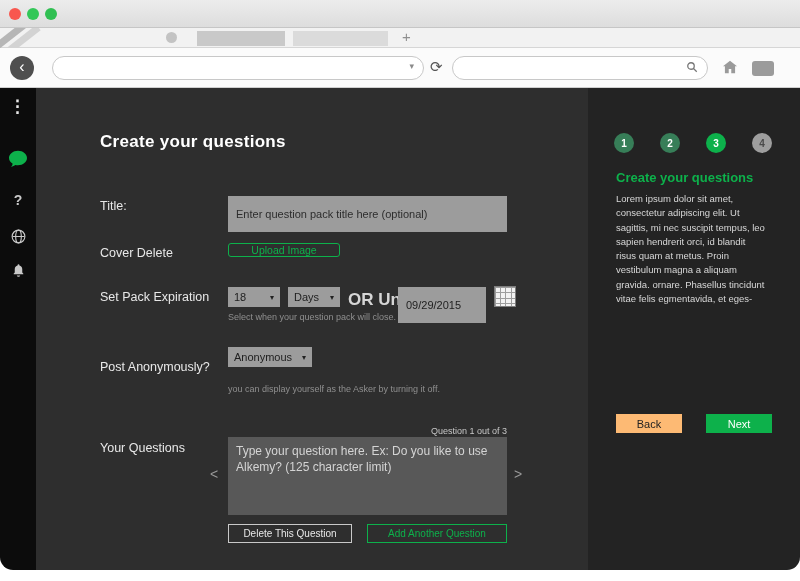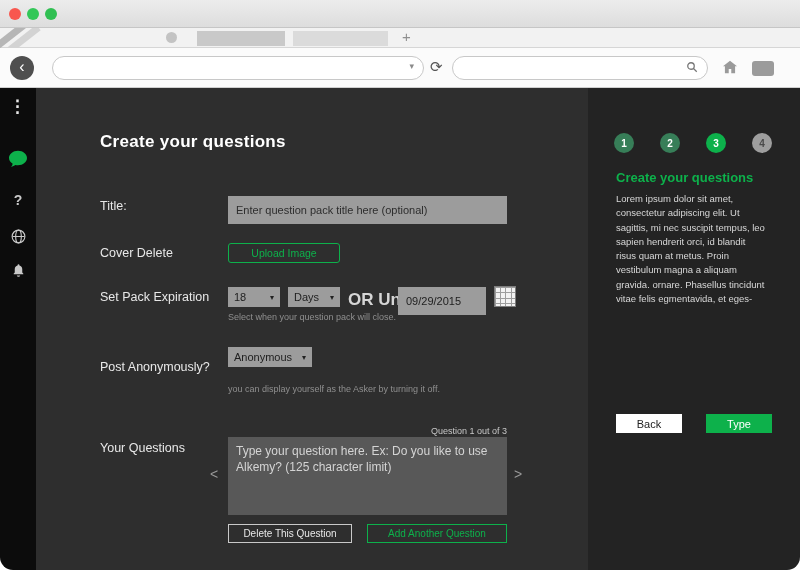--- a/index.html
+++ b/index.html
@@ -83,29 +83,29 @@
   }
   .flabel { position: absolute; left: 64px; color: #e8e8e8; font-size: 12.5px; }
   .l-title { top: 111px; }
   .l-cover { top: 158px; }
   .l-exp   { top: 202px; }
   .l-anon  { top: 272px; text-align: center; }
   .l-ques  { top: 353px; }
 
   .gray-input {
     background: #9c9c9c; border: none; outline: none;
-    color: #1e1e1e; font-size: 11px; padding: 0 8px; height: 28px;
+    color: #1e1e1e; font-size: 11px; padding: 0 8px; height: 36px;
     font-family: "Liberation Sans", sans-serif;
   }
   .gray-input::placeholder { color: #2d2d2d; opacity: 1; }
   .title-input { position: absolute; left: 192px; top: 108px; width: 279px; }
 
   .ghost-btn {
     border: 1px solid #0db14b; color: #0db14b; background: transparent;
-    font-size: 10.5px; border-radius: 3px; height: 20px;
+    font-size: 10.5px; border-radius: 3px; height: 14px;
     font-family: "Liberation Sans", sans-serif;
   }
   .upload-btn { position: absolute; left: 192px; top: 155px; width: 112px; }
 
   .select {
     position: absolute; top: 199px; height: 20px; background: #9c9c9c;
     display: flex; align-items: center; justify-content: space-between;
     padding: 0 6px; font-size: 11px; color: #1e1e1e;
   }
   .sel-amount { left: 192px; width: 52px; }
@@ -159,21 +159,21 @@
   .step.todo   { background: #9e9e9e; color: #4a4a4a; }
   .help-title { position: absolute; left: 28px; top: 82px; color: #0db14b; font-size: 13px; font-weight: 700; }
   .help-body {
     position: absolute; left: 28px; top: 104px; width: 152px;
     color: #d8d8d8; font-size: 9.5px; line-height: 1.5;
   }
   .nav-btn {
     position: absolute; top: 326px; width: 66px; height: 19px;
     font-size: 11px; border: none; font-family: "Liberation Sans", sans-serif;
   }
-  .back-nav { left: 28px; background: #ffffff; color: #222; }
+  .back-nav { left: 28px; background: #fdba74; color: #222; }
   .next-nav { left: 118px; background: #0db14b; color: #fff; }
 </style>
 </head>
 <body>
 
 <div class="window">
 
   <div class="titlebar">
     <span class="traffic close"></span>
     <span class="traffic min"></span>
@@ -281,17 +281,17 @@
     <div class="help-panel">
       <div class="steps">
         <div class="step done">1</div>
         <div class="step done">2</div>
         <div class="step active">3</div>
         <div class="step todo">4</div>
       </div>
       <div class="help-title">Create your questions</div>
       <div class="help-body">Lorem ipsum dolor sit amet, consectetur adipiscing elit. Ut sagittis, mi nec suscipit tempus, leo sapien hendrerit orci, id blandit risus quam at metus. Proin vestibulum magna a aliquam gravida. ornare. Phasellus tincidunt vitae felis egmentavida, et eges-</div>
       <button class="nav-btn back-nav">Back</button>
-      <button class="nav-btn next-nav">Type</button>
+      <button class="nav-btn next-nav">Next</button>
     </div>
 
   </div>
 </div>
 
 </body></html>

